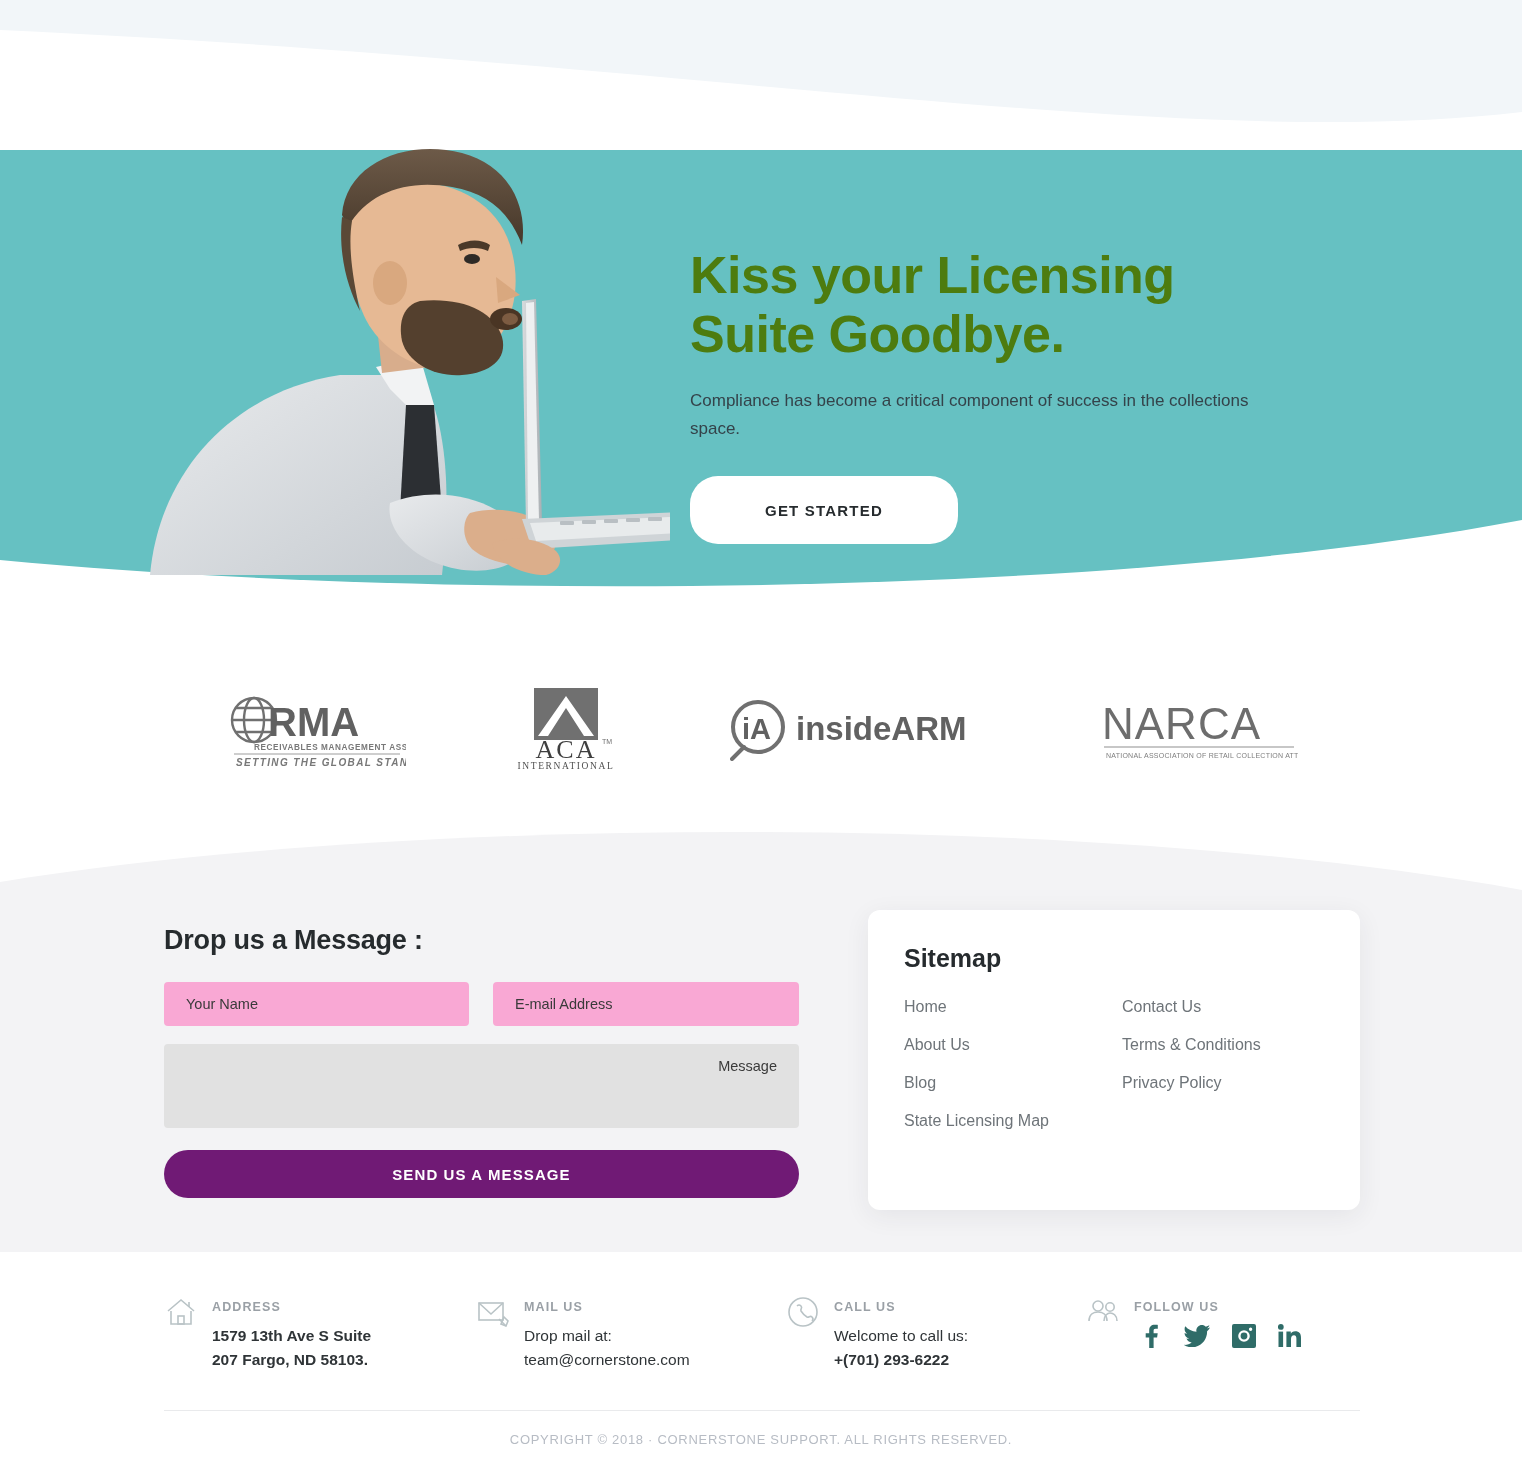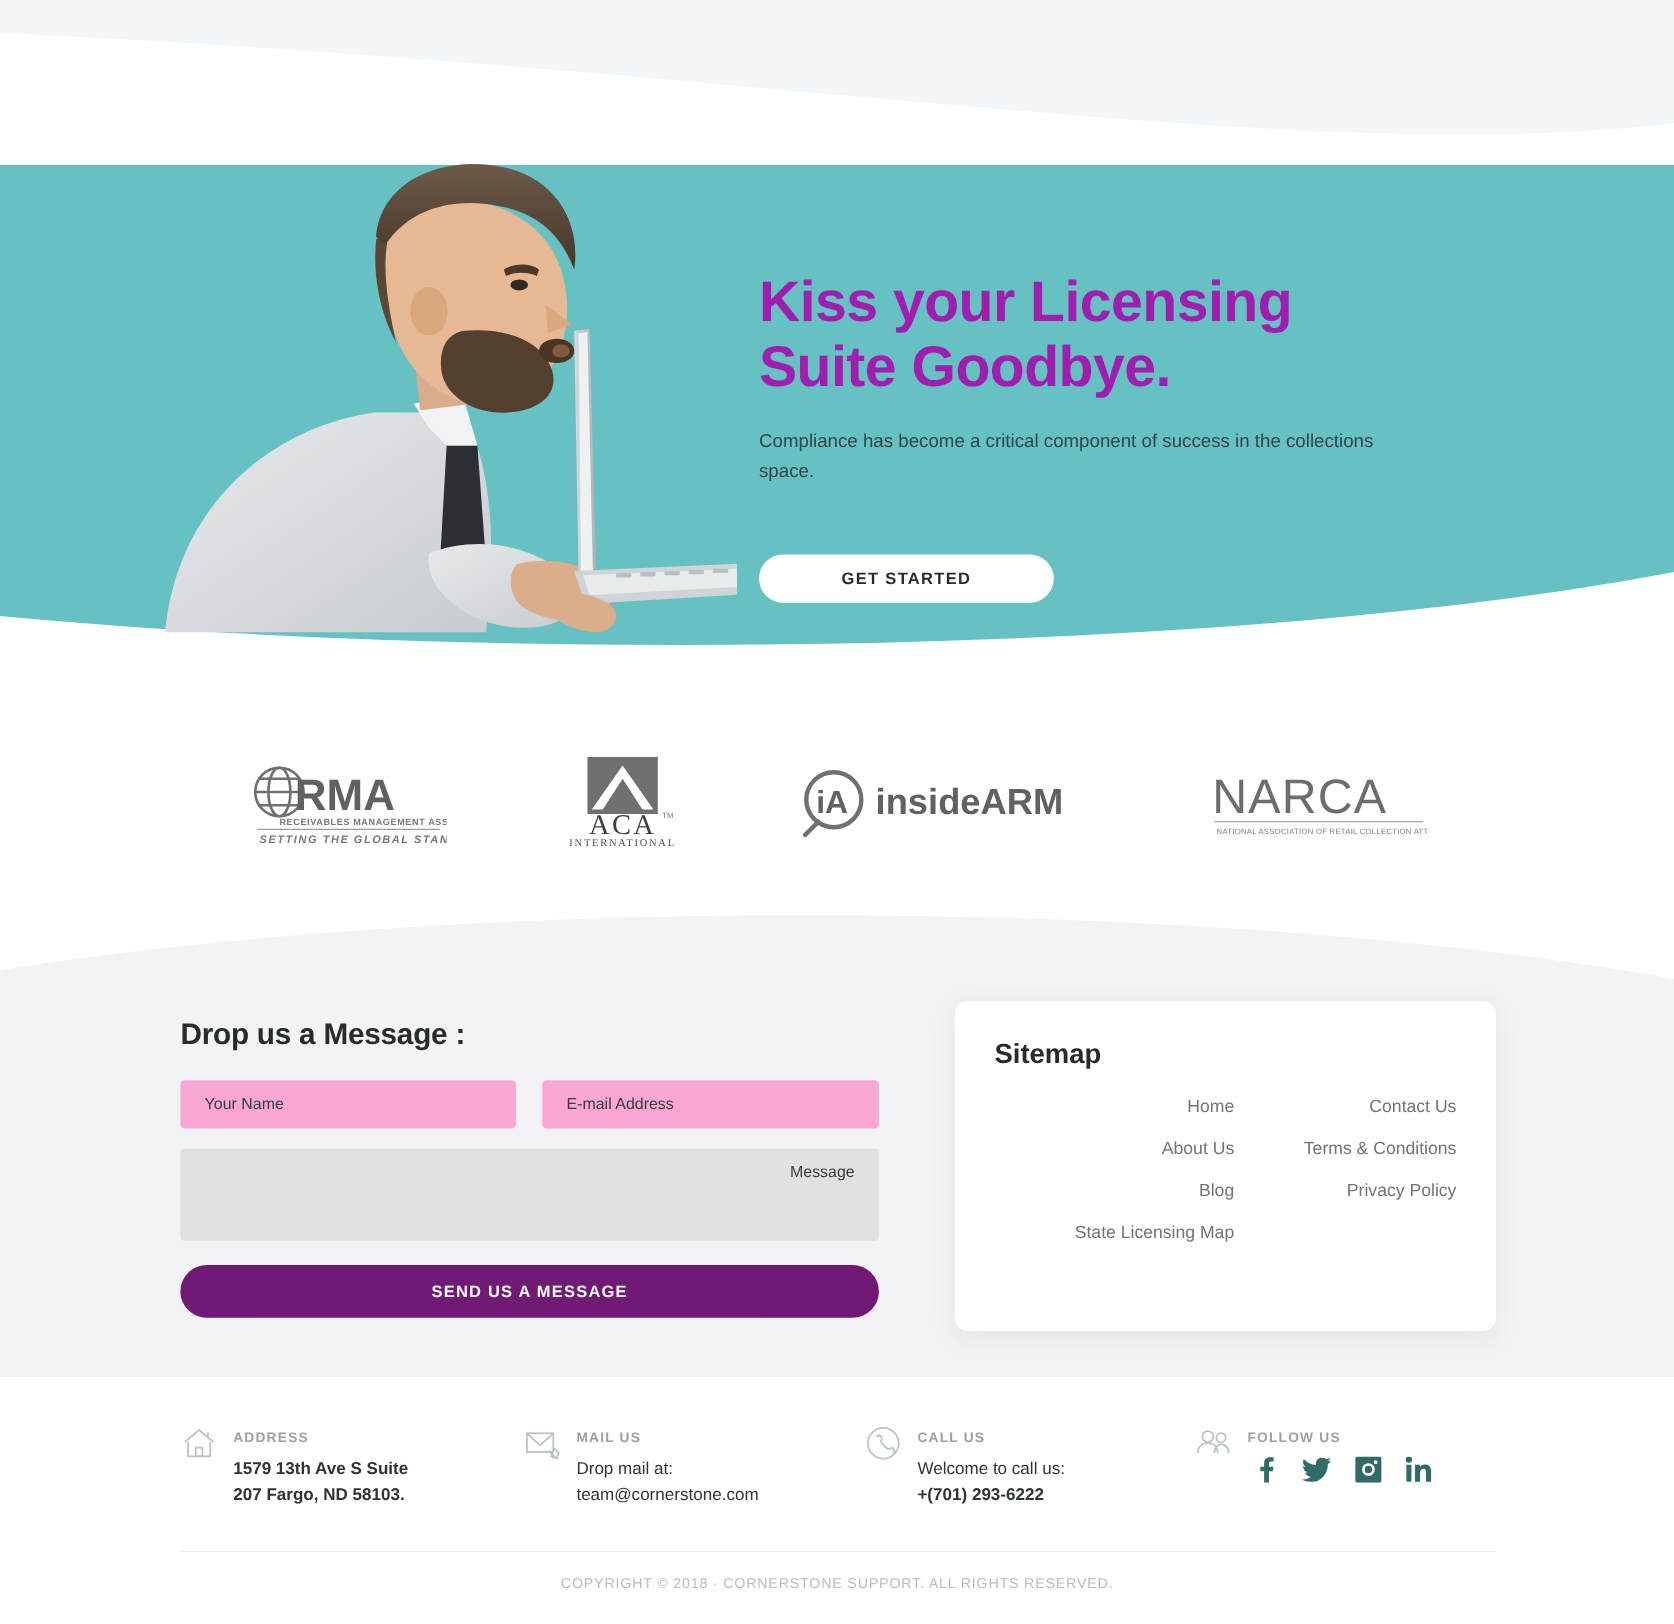--- a/index.html
+++ b/index.html
@@ -60,37 +60,37 @@
   .hero-copy {
     position: absolute;
     left: 690px;
     top: 246px;
     width: 640px;
   }
   .hero-title {
     font-size: 52px;
     font-weight: bold;
     line-height: 1.14;
-    color: #a21caf;
+    color: #4d7c0f;
     letter-spacing: -0.5px;
   }
   .hero-sub {
     margin-top: 22px;
     font-size: 17px;
     line-height: 1.7;
     color: #34434a;
     width: 600px;
   }
   .cta-btn {
-    margin-top: 60px;
+    margin-top: 32px;
     display: inline-flex;
     align-items: center;
     justify-content: center;
     width: 268px;
-    height: 44px;
+    height: 68px;
     background: #ffffff;
     border: none;
     border-radius: 28px;
     font-family: "Liberation Sans", sans-serif;
     font-size: 15px;
     font-weight: bold;
     letter-spacing: 1.2px;
     color: #262b2e;
     cursor: pointer;
   }
@@ -212,21 +212,20 @@
     width: 420px;
     display: grid;
     grid-template-columns: 218px 202px;
     row-gap: 20px;
   }
   .sitemap-link {
     font-size: 16px;
     color: #6e7479;
     text-decoration: none;
     cursor: pointer;
-    text-align: right;
   }
 
   
   .footer {
     position: absolute;
     top: 1252px; left: 0;
     width: 1522px;
     height: 224px;
     background: #ffffff;
     z-index: 3;

